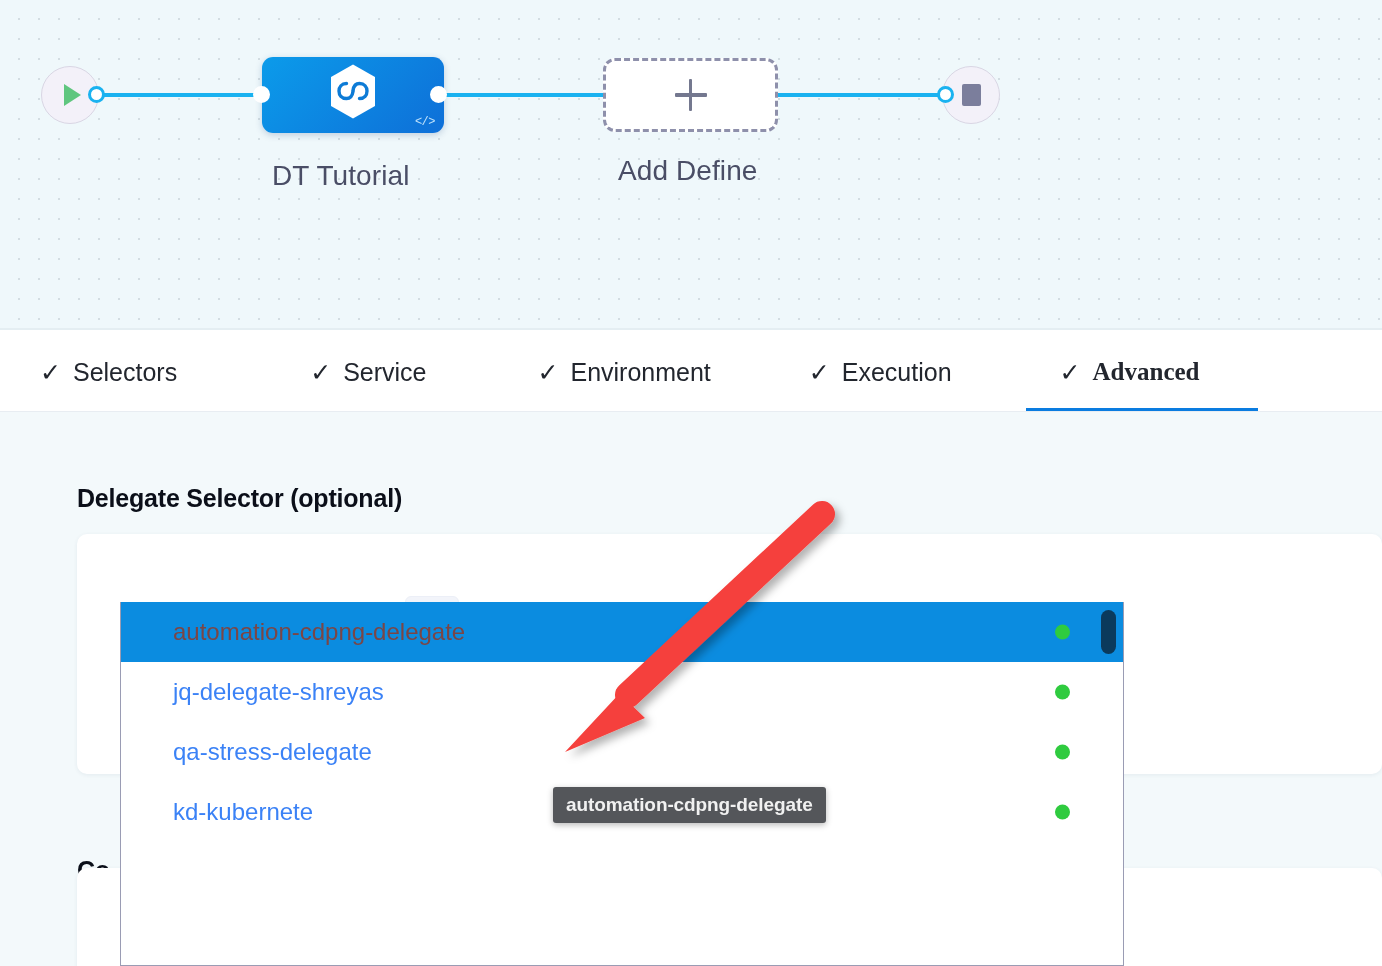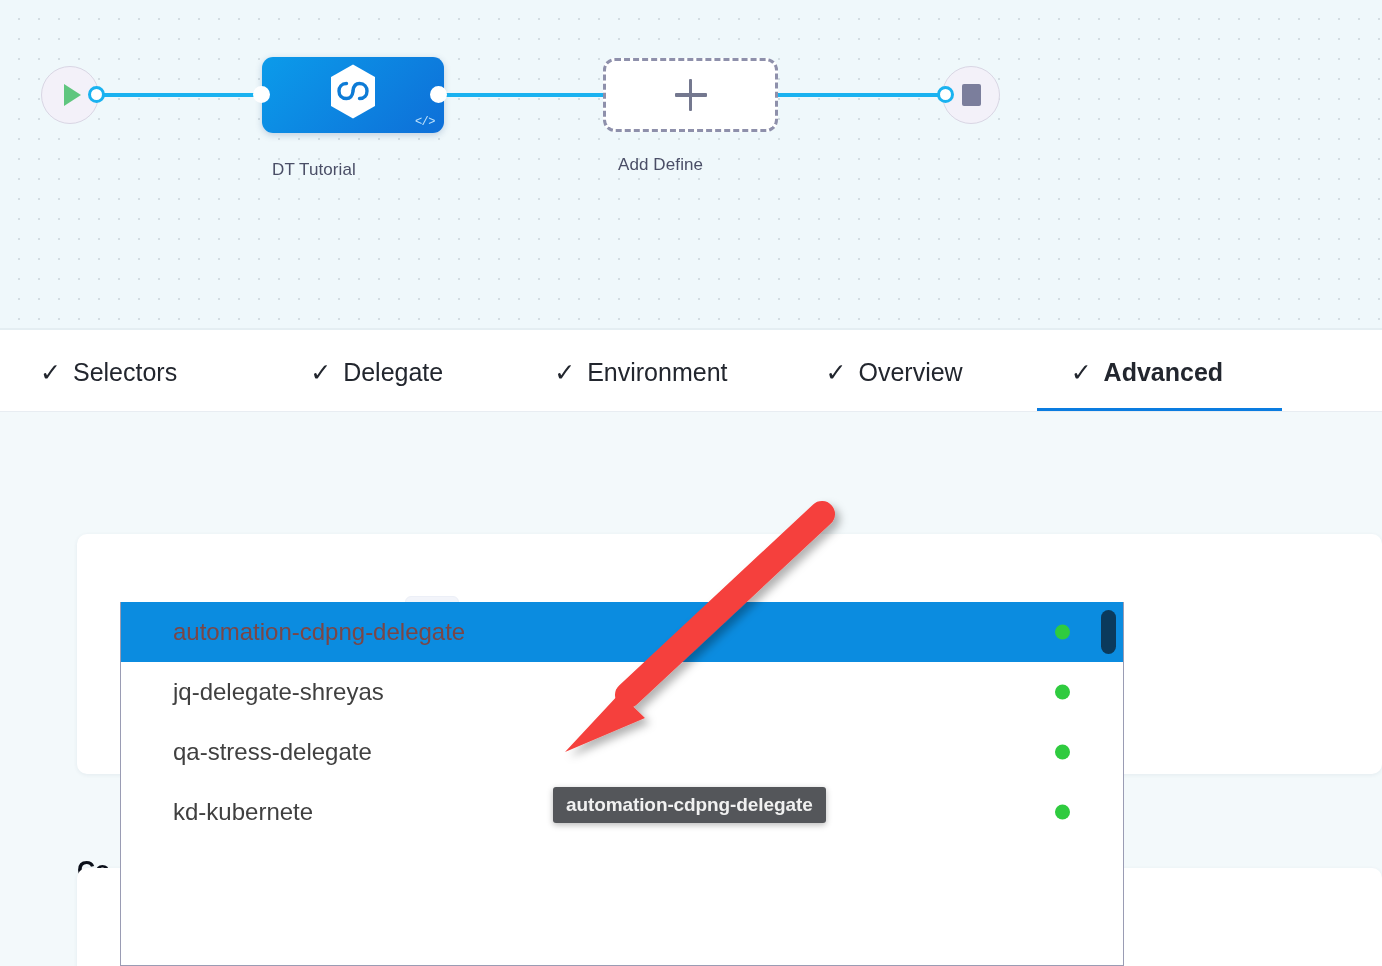--- a/index.html
+++ b/index.html
@@ -122,21 +122,21 @@
   .plus-h, .plus-v {
     position: absolute;
     background: #74788f;
     border-radius: 1px;
   }
   .plus-h { width: 32px; height: 3.2px; }
   .plus-v { width: 3.2px; height: 32px; }
 
   .node-label {
     position: absolute;
-    font-size: 17px;
+    font-size: 28px;
     color: #4a4e66;
     white-space: nowrap;
     letter-spacing: 0.1px;
   }
 
   
   .tabbar {
     position: absolute;
     left: 0; top: 332px;
     width: 1382px;
@@ -164,21 +164,21 @@
   .tab .chk {
     font-size: 25px;
     color: #22262e;
     line-height: 1;
   }
   .tab .tlabel {
     font-size: 25px;
     color: #22262e;
     white-space: nowrap;
   }
-  .tab.active .tlabel { font-weight: bold; }
+  .tab.active .tlabel { font-weight: bold; font-family: Liberation Serif, serif; }
   .tab.active::after {
     content: "";
     position: absolute;
     left: -30px; right: -55px; bottom: 0;
     height: 4px;
     background: #0a7ce0;
   }
 
   
   .content {
@@ -270,21 +270,21 @@
   .dd-item {
     position: relative;
     height: 60px;
     display: flex;
     align-items: center;
     padding: 0 0 0 52px;
     cursor: pointer;
   }
   .dd-item .dtext {
     font-size: 24px;
-    color: #404040;
+    color: #3b82f6;
     white-space: nowrap;
   }
   .dd-item.selected { background: #0b8ce0; }
   .dd-item.selected .dtext { color: #7b4646; }
   .dot {
     position: absolute;
     right: 53px; top: 50%;
     transform: translateY(-50%);
     width: 15px; height: 15px;
     border-radius: 50%;
@@ -365,38 +365,39 @@
     </div>
   </div>
 
   <div class="tabbar">
     <div class="tab" style="margin-left:36px;">
       <span class="chk">✓</span>
       <span class="tlabel">Selectors</span>
     </div>
     <div class="tab" style="margin-left:125px;">
       <span class="chk">✓</span>
-      <span class="tlabel">Delegate</span>
+      <span class="tlabel">Service</span>
     </div>
     <div class="tab" style="margin-left:103px;">
       <span class="chk">✓</span>
       <span class="tlabel">Environment</span>
     </div>
     <div class="tab" style="margin-left:90px;">
       <span class="chk">✓</span>
-      <span class="tlabel">Overview</span>
+      <span class="tlabel">Execution</span>
     </div>
     <div class="tab active" style="margin-left:100px;">
       <span class="chk">✓</span>
       <span class="tlabel">Advanced</span>
     </div>
   </div>
 
   <div class="content">
 
+    <div class="section-title">Delegate Selector (optional)</div>
 
     <div class="card">
 
       <div class="field-row">
         <span class="field-label">Define Delegate Selector</span>
         <span class="pin-btn">
           <svg width="26" height="26" viewBox="0 0 26 26">
             <path d="M16.5 3.5 L22.5 9.5 L19.6 12.4 C18.2 11.7 16.6 11.6 15.2 12.2 L13.1 14.3 L11.7 12.9 L9.4 15.2 L10.8 16.6 L7.2 20.2 L5.8 18.8 L9.4 15.2 L8 13.8 L10.3 11.5 L12.4 9.4 C13 8 12.9 6.4 12.2 5 Z" fill="#1675d1"></path>
             <path d="M10.2 15.8 L4.6 21.4" stroke="#1675d1" stroke-width="2" stroke-linecap="round"></path>
           </svg>

